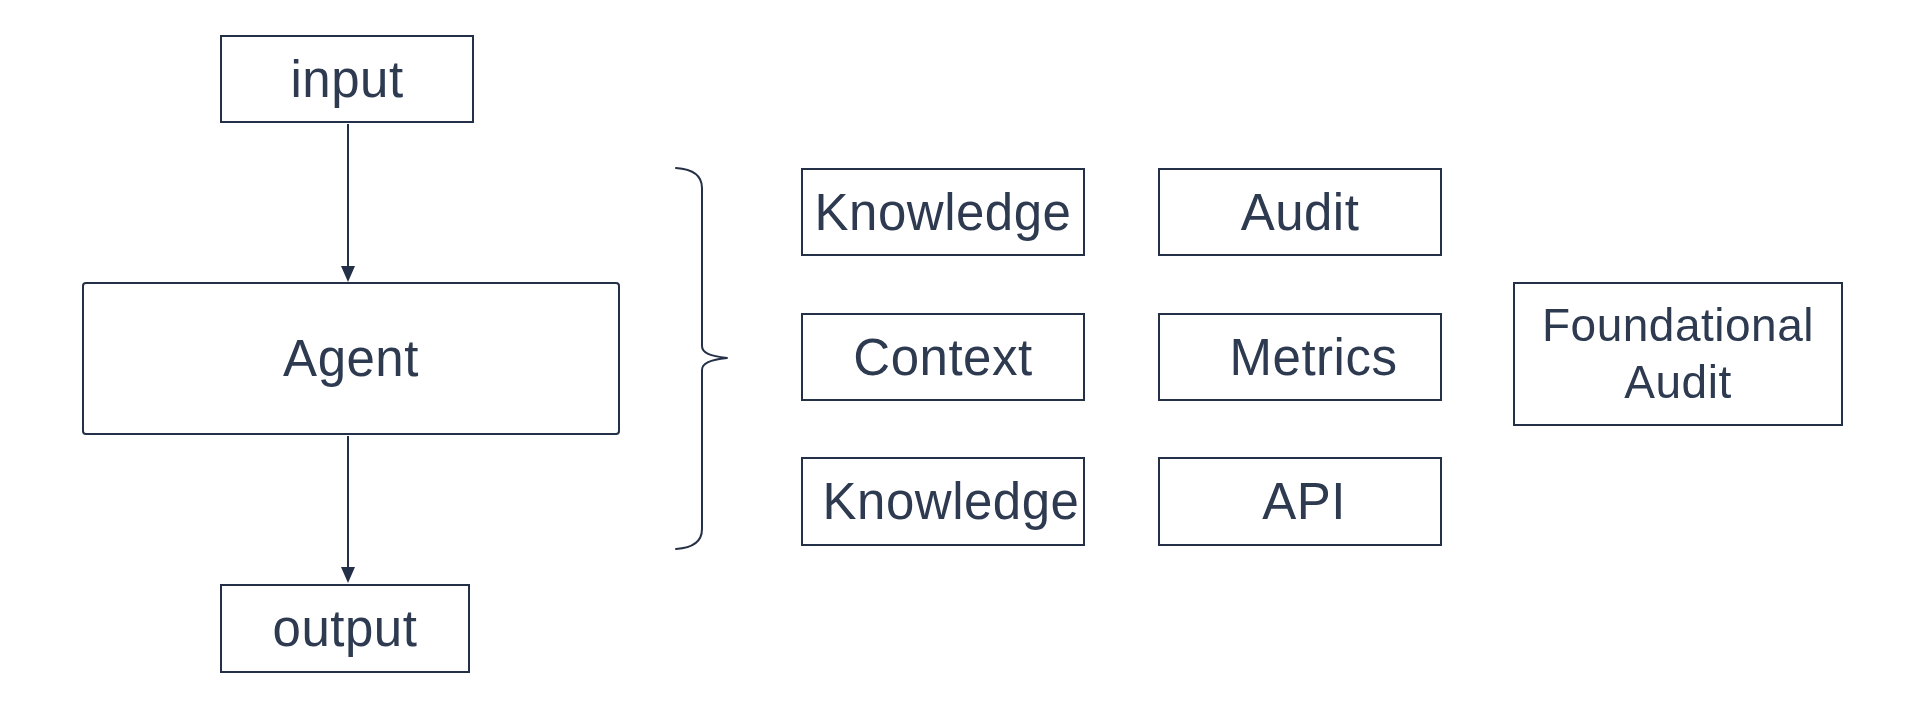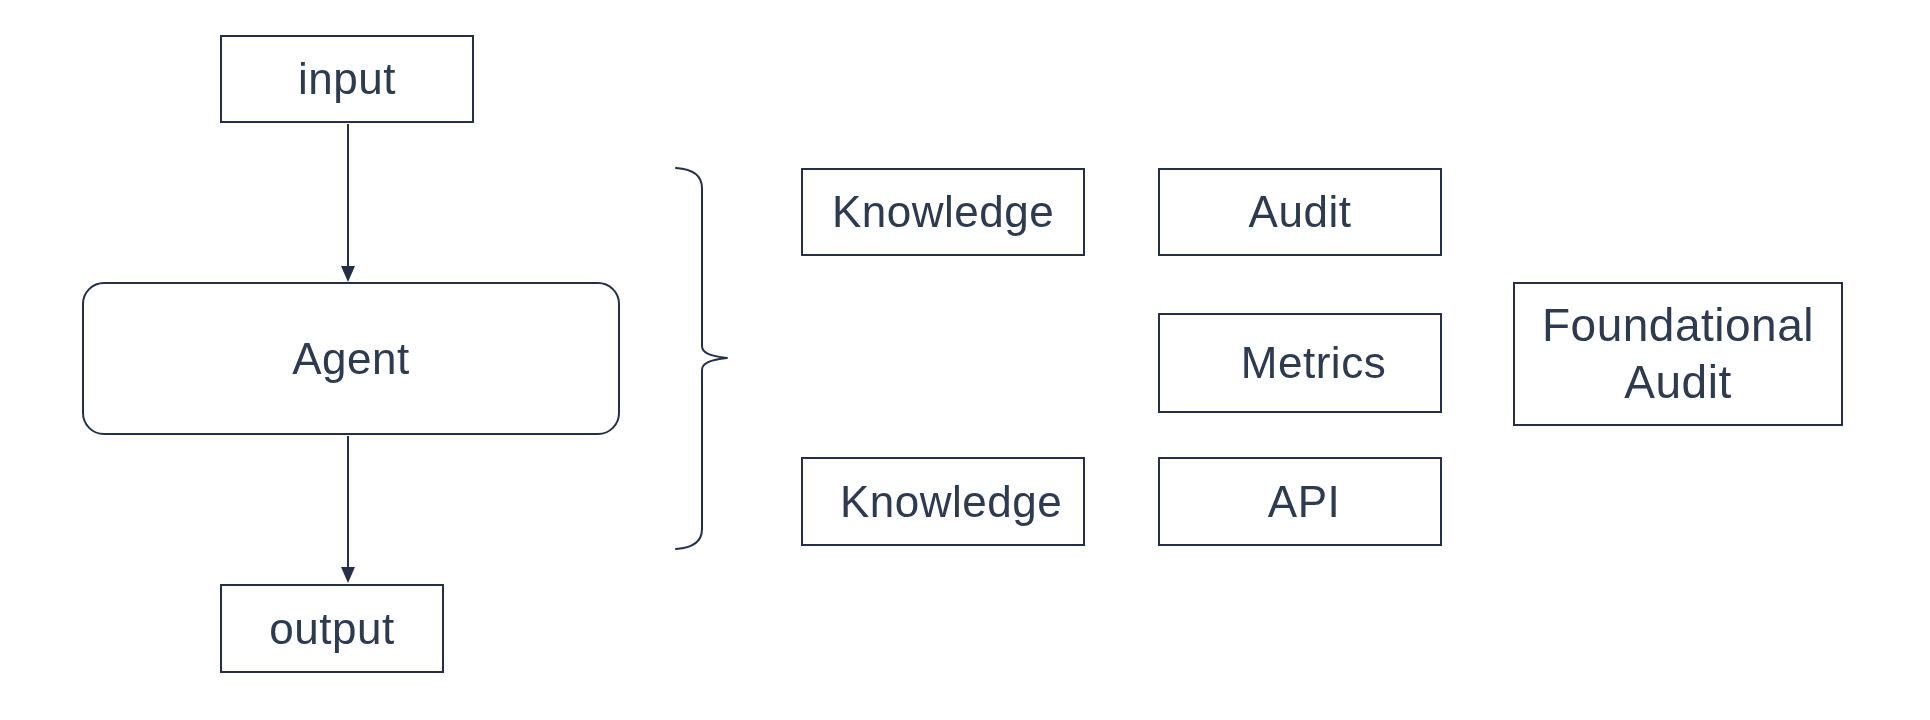--- a/index.html
+++ b/index.html
@@ -38,40 +38,40 @@
   }
   .node{
     position:absolute;
     box-sizing:border-box;
     display:flex;
     align-items:center;
     justify-content:center;
     border:2px solid var(--ink);
     background:var(--background);
     color:var(--text-color);
-    font-size:44px;
+    font-size:51px;
     letter-spacing:0.5px;
     white-space:nowrap;
   }
-  .node.rounded{border-radius:22px;}
+  .node.rounded{border-radius:4px;}
   .node.fm{
     font-size:46px;
     line-height:1.25;
     text-align:center;
     white-space:normal;
   }
   
   .pos-input      {left:220px; top:35px;  width:254px; height:88px;}
   .pos-agent      {left:82px;  top:282px; width:538px; height:153px;}
-  .pos-output     {left:220px; top:584px; width:224px; height:89px;align-items:center;}
+  .pos-output     {left:220px; top:584px; width:250px; height:89px;align-items:center;}
   .pos-behavior   {left:801px; top:168px; width:284px; height:88px;}
   .pos-context    {left:801px; top:313px; width:284px; height:88px;}
   .pos-knowledge  {left:801px; top:457px; width:284px; height:89px;padding-left:16px;}
   .pos-audit      {left:1158px;top:168px; width:284px; height:88px;}
-  .pos-metrics    {left:1158px;top:313px; width:284px; height:100px;padding-left:27px;}
+  .pos-metrics    {left:1158px;top:313px; width:284px; height:88px;padding-left:27px;}
   .pos-api        {left:1158px;top:457px; width:284px; height:89px;padding-left:8px;}
   .pos-fm         {left:1513px;top:282px; width:330px; height:144px;}
 </style>
 </head>
 <body>
 
 <div class="canvas">
 
   <svg class="connectors" viewBox="0 0 1930 720" aria-hidden="true">
     <g>
@@ -96,20 +96,23 @@
     <span>Agent</span>
   </div>
 
   <div class="node pos-output">
     <span>output</span>
   </div>
 
   <div class="node pos-behavior">
     <span>Knowledge</span>
   </div>
+  <div class="node pos-context">
+    <span>Context</span>
+  </div>
   <div class="node pos-knowledge">
     <span>Knowledge</span>
   </div>
 
   <div class="node pos-audit">
     <span>Audit</span>
   </div>
   <div class="node pos-metrics">
     <span>Metrics</span>
   </div>

